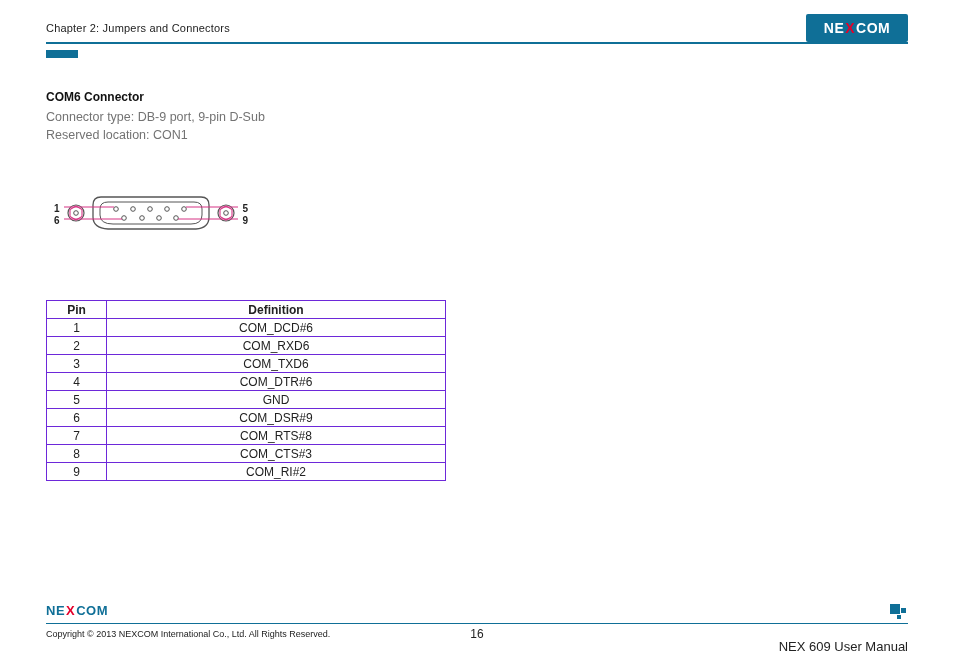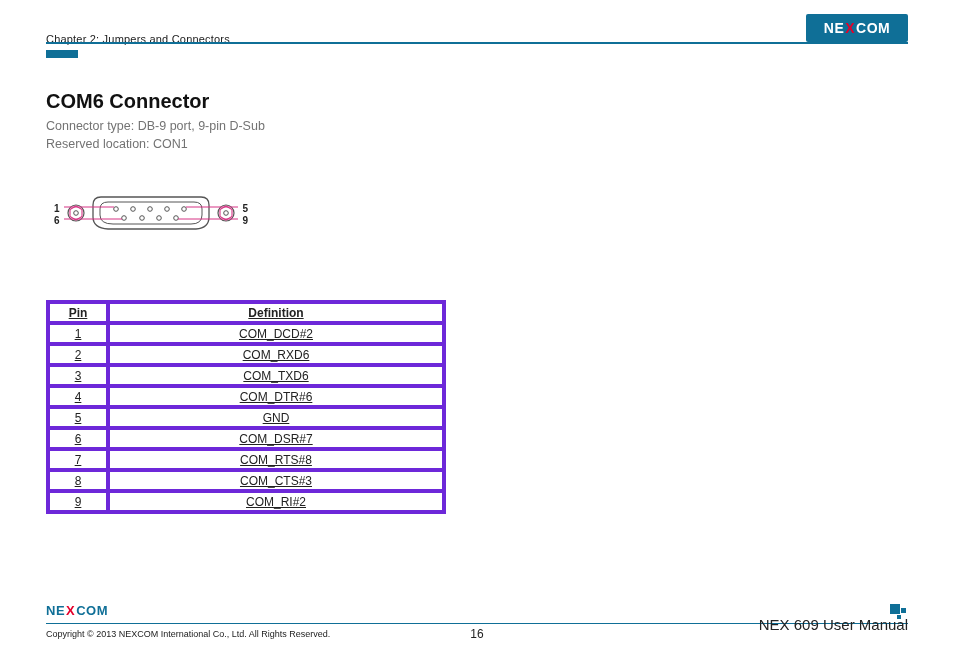--- a/index.html
+++ b/index.html
@@ -1,48 +1,48 @@
 <!DOCTYPE html>
 <html><head>
 <meta charset="utf-8">
 <style>
   * { box-sizing: border-box; margin: 0; padding: 0; }
   html, body { width: 954px; height: 672px; font-family: "Segoe UI", Arial, sans-serif; background: #fff; color: #222; }
-  .page { position: relative; width: 954px; height: 672px; padding: 33px 46px 28px 46px; }
+  .page { position: relative; width: 954px; height: 672px; padding: 22px 46px 28px 46px; }
   .header { position: relative; height: 28px; }
   .chapter { font-size: 11px; letter-spacing: .2px; color: #222; }
   .hr-top { position: absolute; left: 46px; right: 46px; top: 42px; height: 2px; background: #0f6f97; }
   .hr-stub { position: absolute; left: 46px; top: 50px; width: 32px; height: 8px; background: #0f6f97; }
   .logo-top { position: absolute; right: 46px; top: 14px; width: 102px; height: 28px; background:#0f6f97; border-radius:2px; display:flex; align-items:center; justify-content:center; }
   .logo-top span { color:#fff; font-weight:800; font-size:14px; letter-spacing:.5px; font-family: Arial, sans-serif; }
   .logo-top .x { color:#e4002b; padding:0 1px; }
 
   .content { position: absolute; left: 46px; top: 90px; width: 420px; }
-  .title { font-size: 20px; font-weight: 700; color:#111; margin-bottom: 4px; }
+  .title { font-size: 12px; font-weight: 700; color:#111; margin-bottom: 4px; }
   .subline { font-size: 12.5px; line-height: 1.45; color:#737373; }
 
   .diagram-wrap { position:absolute; left:46px; top: 185px; width: 210px; height: 60px; font-size:10px; font-weight:700; }
   .diagram-wrap .num { position:absolute; font-size:10px; font-weight:700; }
   .n1 { left: 8px; top: 18px; }
   .n6 { left: 8px; top: 30px; }
   .n5 { right: 8px; top: 18px; }
   .n9 { right: 8px; top: 30px; }
 
   .table-wrap { position:absolute; left:46px; top: 300px; width: 400px; }
   table { border-collapse: collapse; width: 100%; font-size: 12px; }
-  th, td { border: 4px solid #6d28d9; text-align: center; padding: 1.5px 4px; font-weight:400;text-decoration:underline; }
+  th, td { border: 1px solid #6d28d9; text-align: center; padding: 1.5px 4px; font-weight:400; }
   th { font-weight: 700; }
   col.pin { width: 60px; }
 
   .footer-line { position:absolute; left:46px; right:46px; bottom: 48px; height:1px; background:#0f6f97; }
   .logo-bot { position:absolute; left:46px; bottom: 54px; font-family: Arial, sans-serif; font-weight:800; font-size:13px; letter-spacing:.5px; color:#0f6f97; }
   .logo-bot .x { color:#e4002b; padding:0 1px; }
   .copyright { position:absolute; left:46px; bottom: 33px; font-size: 9px; color:#222;margin-top:44px; }
   .pagenum { position:absolute; left:0; right:0; bottom: 31px; text-align:center; font-size:12px; font-weight:400; }
-  .doc-title { position:absolute; right:46px; bottom: 39px; font-size: 15px; color:#222;margin-left:45px; }
+  .doc-title { position:absolute; right:46px; bottom: 18px; font-size: 13px; color:#222;margin-left:45px; }
   .footer-icon { position:absolute; right:46px; bottom: 54px; width:18px; height:14px; }
   .footer-icon .b1{ position:absolute; left:0; top:0; width:10px; height:10px; background:#0f6f97; }
   .footer-icon .b2{ position:absolute; left:11px; top:4px; width:5px; height:5px; background:#0f6f97; }
   .footer-icon .b3{ position:absolute; left:7px; top:11px; width:4px; height:4px; background:#0f6f97; }
 </style>
 </head>
 <body>
 
 <div class="page">
   <div class="header">
@@ -104,41 +104,41 @@
         </colgroup>
       <thead>
         <tr>
           <th>Pin</th>
           <th>Definition</th>
         </tr>
       </thead>
       <tbody id="tbody">
           <tr>
             <td>1</td>
-            <td>COM_DCD#2</td>
+            <td>COM_DCD#6</td>
           </tr>
           <tr>
             <td>2</td>
             <td>COM_RXD6</td>
           </tr>
           <tr>
             <td>3</td>
             <td>COM_TXD6</td>
           </tr>
           <tr>
             <td>4</td>
             <td>COM_DTR#6</td>
           </tr>
           <tr>
             <td>5</td>
             <td>GND</td>
           </tr>
           <tr>
             <td>6</td>
-            <td>COM_DSR#7</td>
+            <td>COM_DSR#9</td>
           </tr>
           <tr>
             <td>7</td>
             <td>COM_RTS#8</td>
           </tr>
           <tr>
             <td>8</td>
             <td>COM_CTS#3</td>
           </tr>
           <tr>

